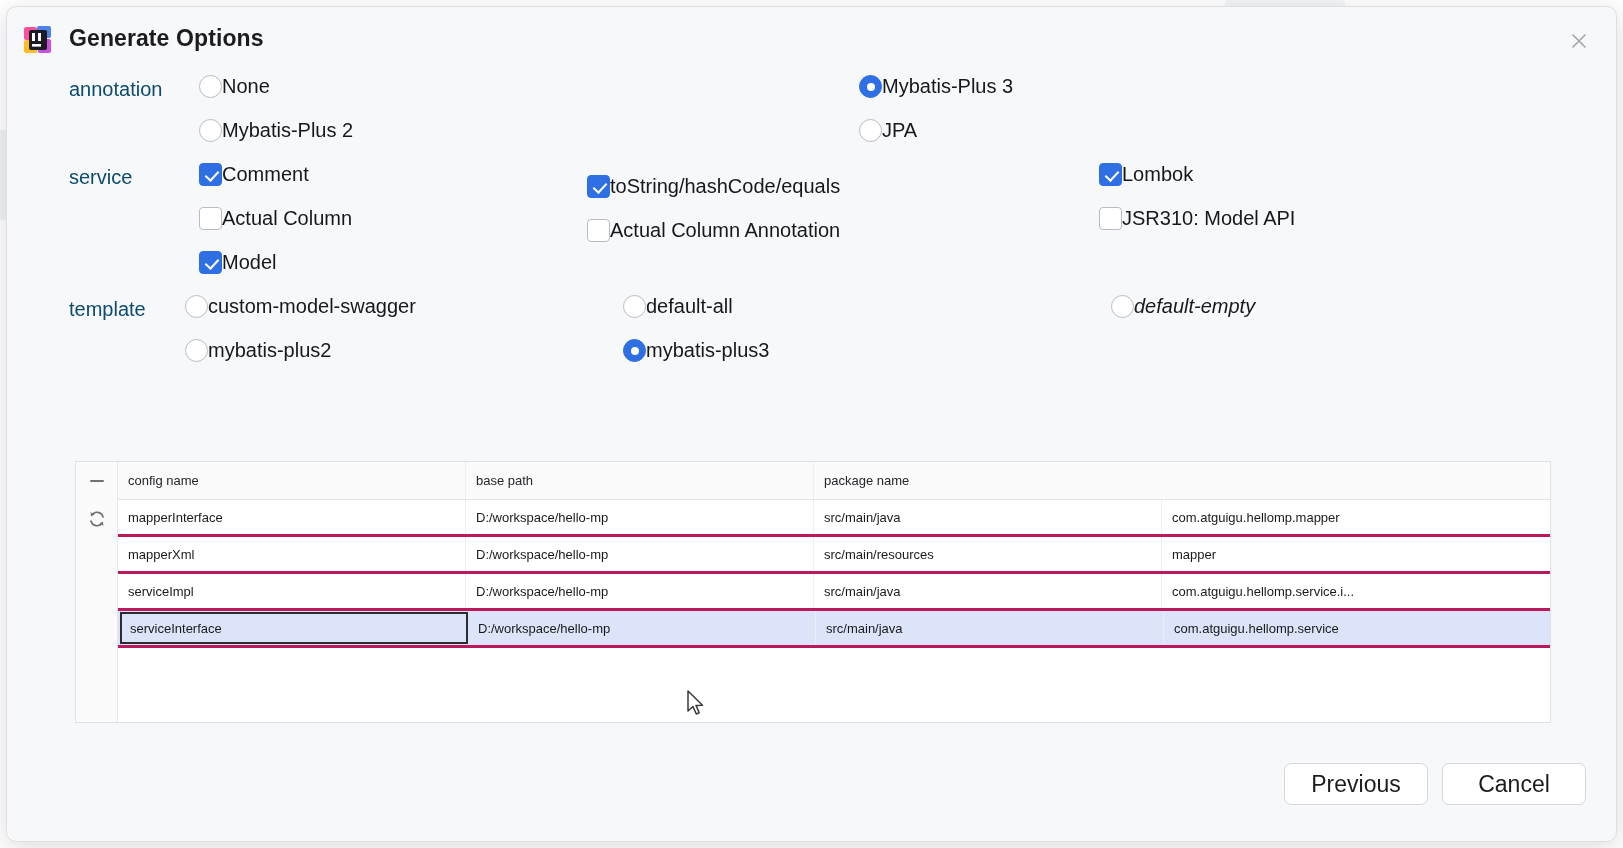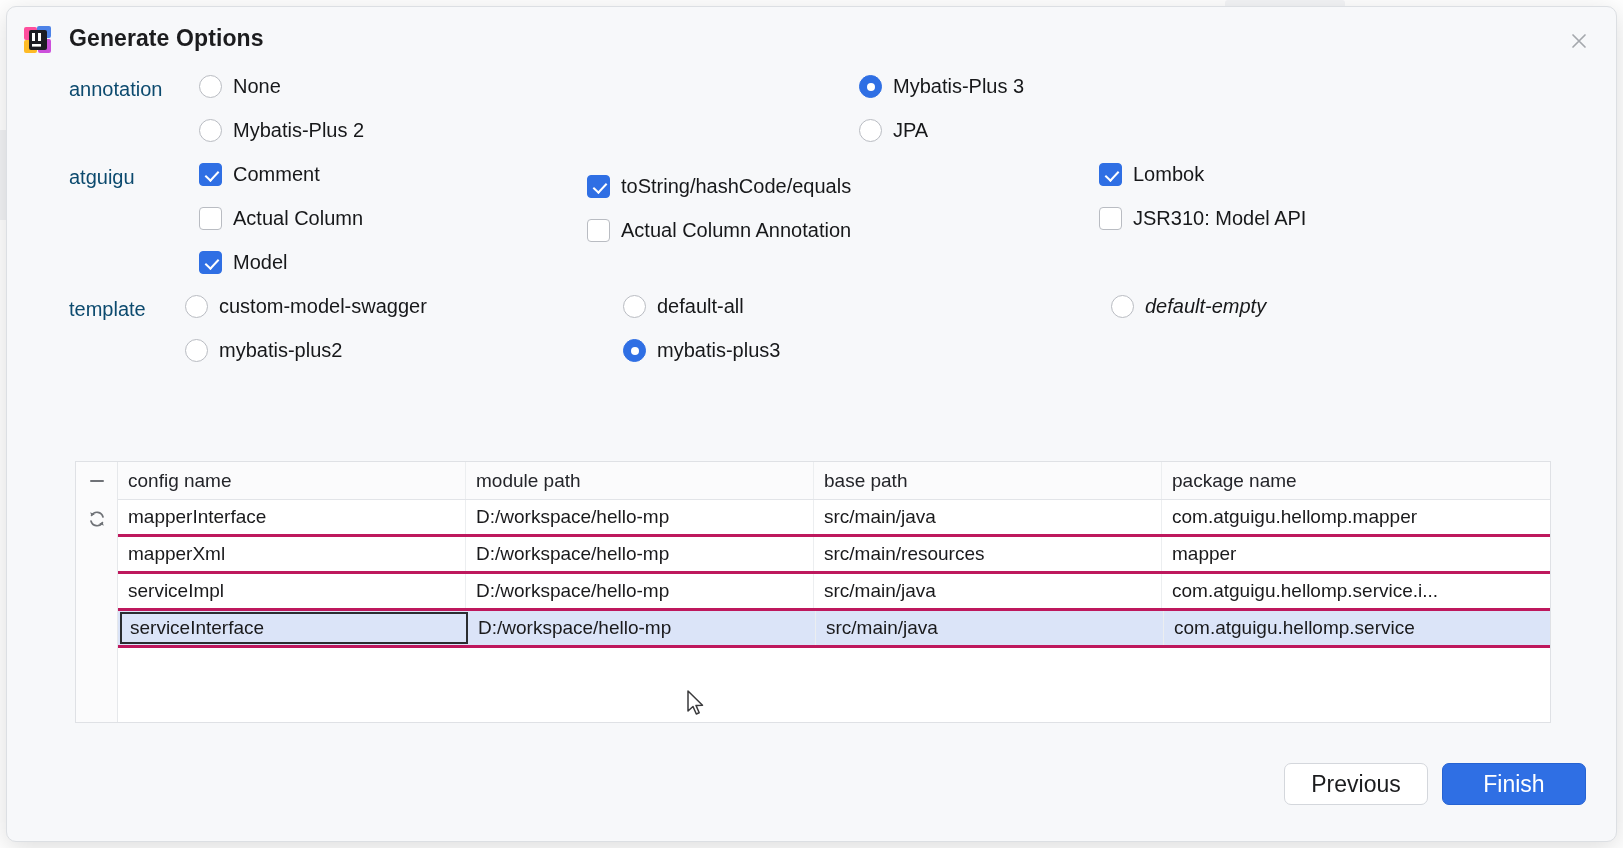--- a/index.html
+++ b/index.html
@@ -80,21 +80,21 @@
   }
   .col1 { position: absolute; left: 192px; top: 6px; }
   .col2 { position: absolute; left: 580px; top: 6px; margin-top: 12px; }
   .col3 { position: absolute; left: 1092px; top: 6px; }
 
   .tcol1 { position: absolute; left: 178px; top: 6px; }
   .tcol2 { position: absolute; left: 616px; top: 6px; }
   .tcol3 { position: absolute; left: 1104px; top: 6px; font-style: italic; }
 
   .ctl {
-    display: flex; gap: 11px;
+    display: flex; 
     cursor: pointer;
     font-size: 20px;
     color: #17181a;
     white-space: nowrap;
   }
 
   
   .radio {
     width: 23px; height: 23px; border-radius: 50%;
     border: 1.6px solid #b9bcc2;
@@ -170,21 +170,21 @@
   }
   .trow.header {
     height: 38px;
     border-bottom: 1px solid #e2e4e8;
     background: #fbfbfc;
   }
   .trow.selected { background: #dbe4f8; }
   .tcell {
     display: flex; align-items: center;
     padding: 0 10px;
-    font-size: 19px;
+    font-size: 13px;
     color: #1a1a1c;
     border-right: 1px solid #eceef0;
     overflow: hidden;
     white-space: nowrap;
     text-overflow: ellipsis;
   }
   .tcell > span {
     overflow: hidden; text-overflow: ellipsis; white-space: nowrap;
     display: block; width: 100%;
   }
@@ -288,21 +288,21 @@
         <span class="radio"></span>
         <span>Mybatis-Plus 2</span>
       </div>
       <div class="col3 ctl" style="left:852px;">
         <span class="radio"></span>
         <span>JPA</span>
       </div>
     </div>
 
     <div class="row">
-      <span class="row-label">atguigu</span>
+      <span class="row-label">service</span>
       <div class="col1 ctl">
         <span class="checkbox checked"></span>
         <span>Comment</span>
       </div>
       <div class="col2 ctl">
         <span class="checkbox checked"></span>
         <span>toString/hashCode/equals</span>
       </div>
       <div class="col3 ctl">
         <span class="checkbox checked"></span>
@@ -378,23 +378,20 @@
       <div class="gutter-cell"></div>
       <div class="gutter-cell"></div>
       <div class="gutter-cell"></div>
     </div>
 
     <div class="table">
       <div class="trow header">
         <div class="tcell c-name">
             <span>config name</span>
           </div>
-        <div class="tcell c-mod">
-            <span>module path</span>
-          </div>
         <div class="tcell c-base">
             <span>base path</span>
           </div>
         <div class="tcell c-pkg">
             <span>package name</span>
           </div>
       </div>
 
       <div class="trow">
         <div class="tcell c-name">
@@ -454,21 +451,21 @@
         <div class="tcell c-pkg">
             <span>com.atguigu.hellomp.service</span>
           </div>
       </div>
     </div>
   </div>
 
   <div class="footer">
     <div class="btns">
       <button class="btn">Previous</button>
-      <button class="btn primary">Finish</button>
+      <button class="btn">Cancel</button>
     </div>
   </div>
 </div>
 
 <span class="cursor">
   <svg width="20" height="28" viewBox="0 0 20 28">
     <path d="M2 1 L2 21 L7 16.5 L10.3 24 L13.2 22.7 L10 15.4 L16.5 15.2 Z" fill="#ffffff" stroke="#3a3a3c" stroke-width="1.5" stroke-linejoin="round"></path>
   </svg>
 </span>
 

